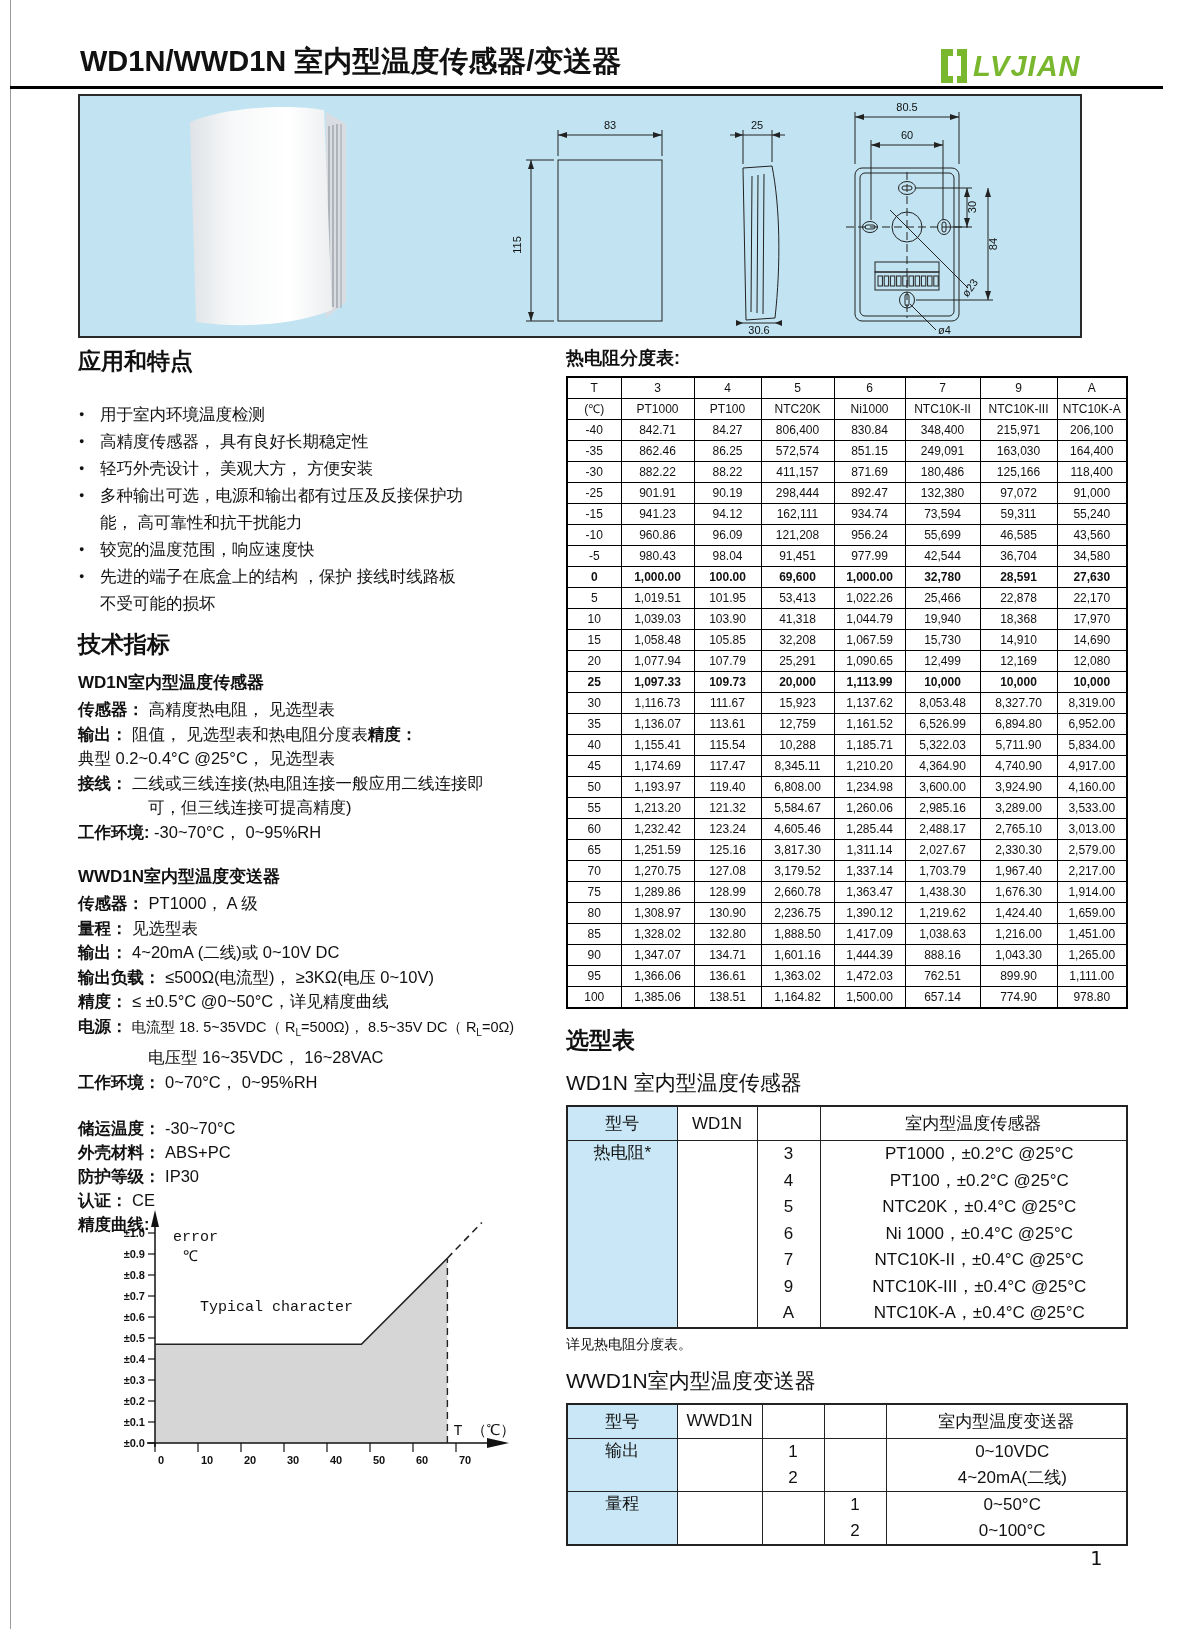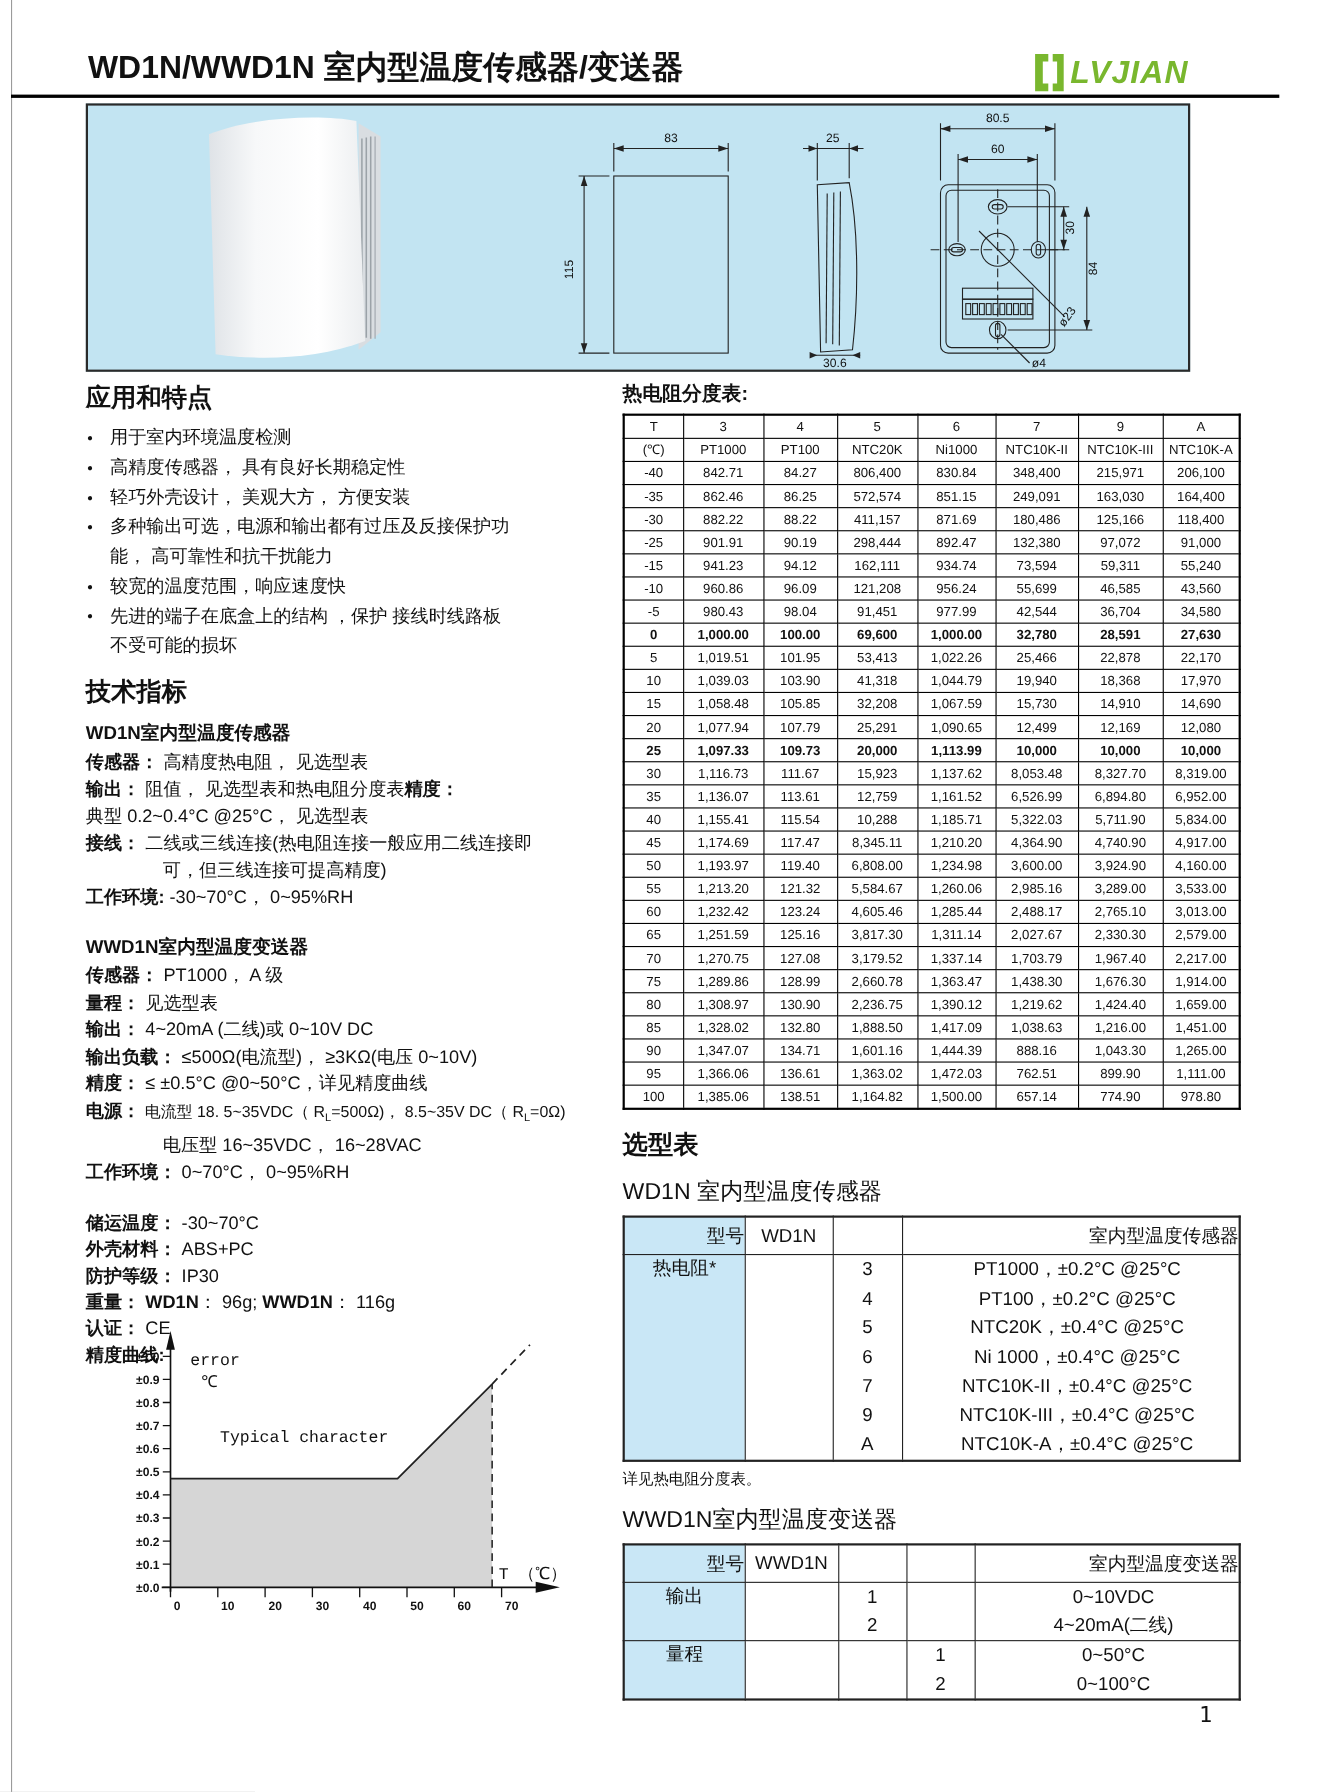--- a/index.html
+++ b/index.html
@@ -8,21 +8,21 @@
   #left-rule{position:absolute;left:10px;top:0;width:1px;height:100%;background:#9b9b9b}
   #title{position:absolute;left:80px;top:42px;font-size:29px;font-weight:bold;white-space:nowrap;letter-spacing:0}
   #logo{position:absolute;left:936px;top:46px;display:flex;align-items:center}
   #logo .logo-text{font-size:29px;font-weight:bold;font-style:italic;letter-spacing:1px;margin-left:3px}
   #title-rule{position:absolute;left:10px;top:86px;width:1153px;height:3px;background:#000}
 
   #hero{position:absolute;left:78px;top:94px;width:1000px;height:240px;border:2px solid #2a2a2a}
 
   
   #left-col{position:absolute;left:78px;top:346px;width:478px}
-  .h1{font-size:23px;font-weight:bold;margin:0 0 8px 0}
+  .h1{font-size:23px;font-weight:bold;margin:0 0 24px 0}
   ul.features{list-style:none;margin:2px 0 0 0;padding:0;font-size:16.5px;line-height:27px}
   ul.features li{padding-left:22px;position:relative;white-space:nowrap}
   ul.features li::before{content:"●";position:absolute;left:1px;top:0;font-size:9px;line-height:27px}
   ul.features li.cont::before{content:""}
   .section-title{font-size:23px;font-weight:bold;margin:12px 0 12px 0}
   .sub-title{font-size:17px;font-weight:bold;line-height:22px;margin:0 0 3px 0}
   .block{margin-top:22px}
   .spec-line{font-size:16.5px;line-height:24.5px;white-space:nowrap}
   .spec-line.ind{padding-left:70px}
   .bd{font-weight:bold}
@@ -42,21 +42,21 @@
   table.res th,table.res td{border:1px solid #000;font-size:12px;font-weight:normal;text-align:center;
         padding:2px 0;line-height:16px;overflow:hidden;font-family:"Liberation Sans",sans-serif}
   table.res tr.bold-row td{font-weight:bold}
 
   .sel-heading{font-size:23px;font-weight:bold;margin:16px 0 0 0}
   .sel-sub{font-size:21px;font-weight:normal;margin:13px 0 8px 0}
   table.sel{border-collapse:collapse;table-layout:fixed;width:560px;border:2px solid #222}
   table.sel td{border:1.5px solid #222;padding:0;vertical-align:top}
   td.blue{background:#c9e7f6}
   tr.hdr td{height:33px;vertical-align:middle;font-size:17px}
-  .lbl{padding-left:12px;text-align:right;vertical-align:middle}
+  .lbl{padding-left:12px;text-align:center;vertical-align:middle}
   .ctr{text-align:center;vertical-align:middle}
   .cat-cell{vertical-align:middle;text-align:center;padding-left:12px;font-size:17px}
   .stack-code div{height:26.5px;line-height:26.5px;text-align:center;font-size:17px}
   .stack-desc div{height:26.5px;line-height:26.5px;text-align:center;font-size:17px;padding-left:12px;white-space:nowrap}
   table.sel.ww .stack-code div,table.sel.ww .stack-desc div{height:26px;line-height:26px}
   .note{font-size:14px;margin-top:7px}
   #page-num{position:absolute;left:1090px;top:1546px;font-size:20px;font-family:"DejaVu Sans Mono",monospace}
 
   svg text.dim{font:11px "Liberation Sans",sans-serif;fill:#111;stroke:none}
   .drw{stroke:#222;stroke-width:1;fill:none}
@@ -229,21 +229,20 @@
           <div class="spec-line ind"><span>电压型 16~35VDC， 16~28VAC</span></div>
           <div class="spec-line"><span class="bd">工作环境：</span><span> 0~70°C， 0~95%RH</span></div>
         </div>
     </div>
 
     <div class="block" id="gen-block">
       <div>
           <div class="spec-line"><span class="bd">储运温度：</span><span> -30~70°C</span></div>
           <div class="spec-line"><span class="bd">外壳材料：</span><span> ABS+PC</span></div>
           <div class="spec-line"><span class="bd">防护等级：</span><span> IP30</span></div>
-          <div class="spec-line"><span class="bd">重量：</span><span> </span><span class="bd">WD1N</span><span>： 96g; </span><span class="bd">WWD1N</span><span>： 116g</span></div>
           <div class="spec-line"><span class="bd">认证：</span><span> CE</span></div>
           <div class="spec-line"><span class="bd">精度曲线:</span></div>
         </div>
     </div>
   </div>
 
   <div id="acc-chart-wrap">
     <svg id="acc-chart" width="440" height="270" viewBox="0 0 440 270">
         <polygon points="70,240 70,141.3 276.4,141.3 362.4,55.19999999999999 362.4,240" fill="#d6d6d6"></polygon>
         <line x1="70" y1="244" x2="70" y2="22" stroke="#111" stroke-width="1.5"></line>

